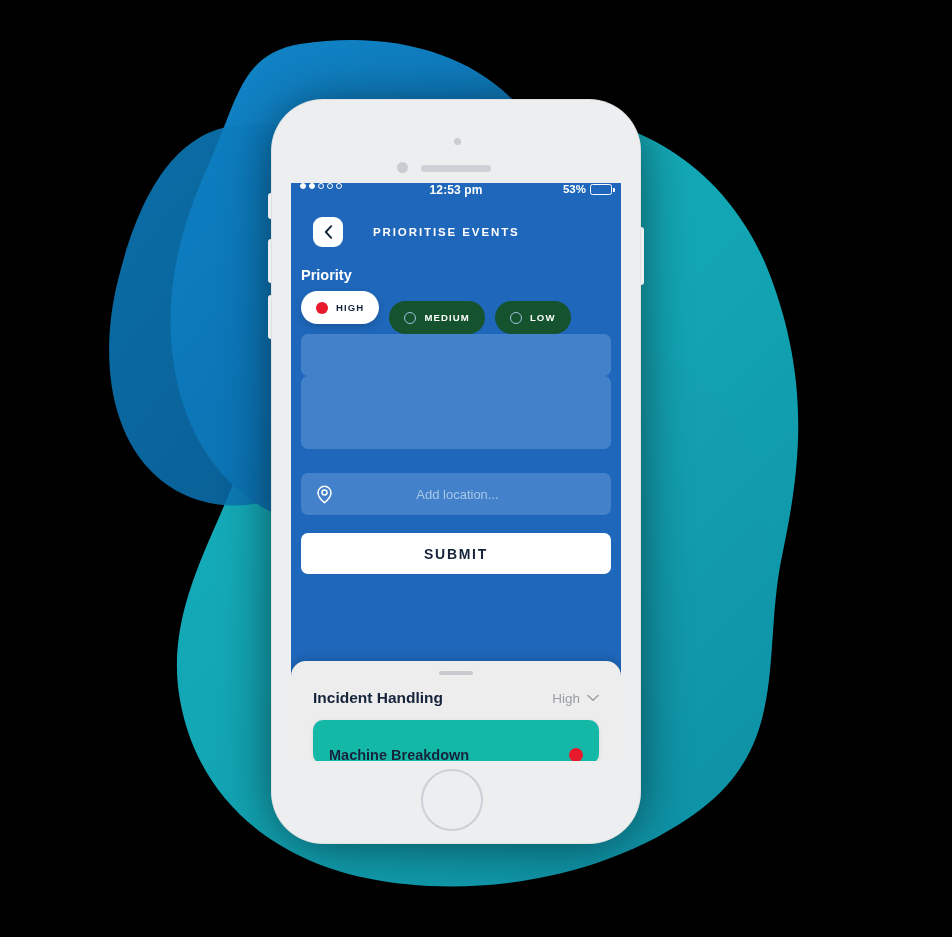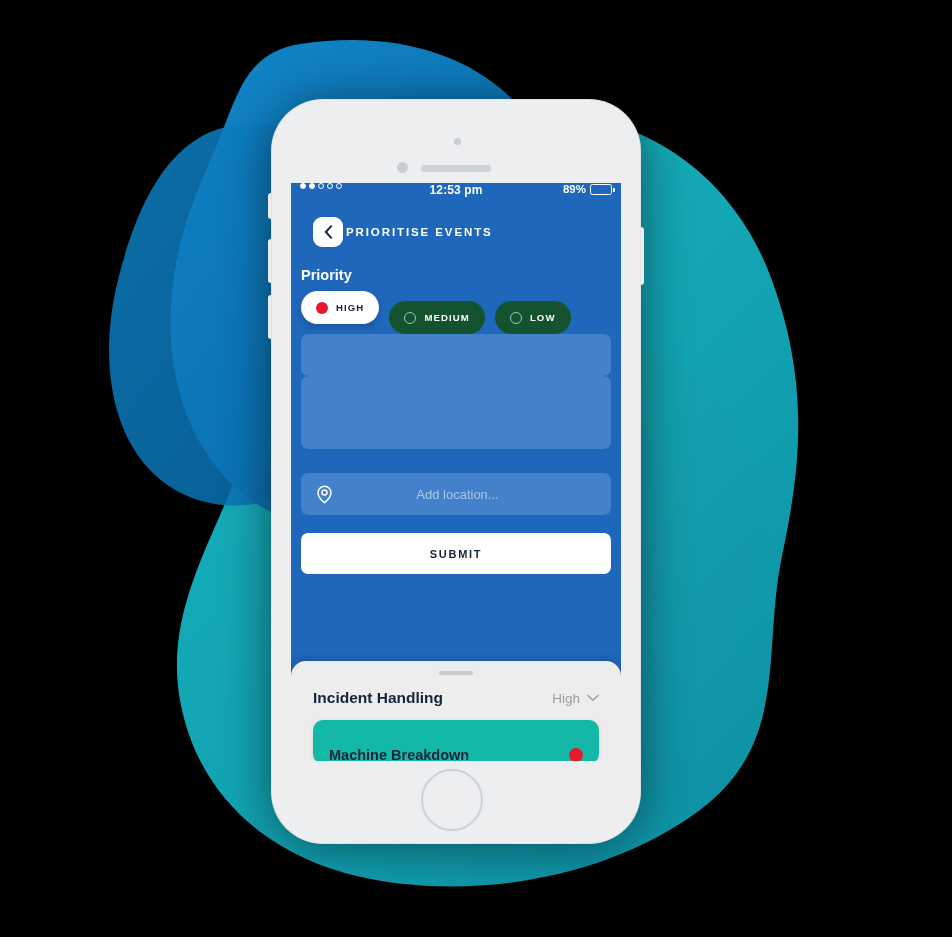--- a/index.html
+++ b/index.html
@@ -176,21 +176,21 @@
     height: 100%;
     background: #ffffff;
     border-radius: 1px;
   }
 
   
   #nav-row {
     display: flex;
     align-items: center;
     padding: 13px 22px 0 22px;
-    gap: 3px;
+    gap: 30px;
   }
   #back-button {
     width: 30px; height: 30px;
     background: #ffffff;
     border-radius: 9px;
     display: flex;
     align-items: center;
     justify-content: center;
     flex: none;
   }
@@ -274,21 +274,21 @@
 
   #submit-button {
     margin-top: 18px;
     height: 41px;
     background: #ffffff;
     border-radius: 7px;
     display: flex;
     align-items: center;
     justify-content: center;
     color: #15243a;
-    font-size: 11px;
+    font-size: 14px;
     font-weight: bold;
     letter-spacing: 1.7px;
   }
 
   
   #bottom-sheet {
     position: absolute;
     left: 0; right: 0;
     top: 478px;
     height: 100px;
@@ -409,21 +409,21 @@
         <div id="status-bar">
           <div id="signal-dots">
             <span class="sdot on"></span>
             <span class="sdot on"></span>
             <span class="sdot"></span>
             <span class="sdot"></span>
             <span class="sdot"></span>
           </div>
           <div id="status-time">12:53 pm</div>
           <div id="status-right">
-            <span>89%</span>
+            <span>53%</span>
             <span class="battery">
               <span class="battery-fill" id="battery-fill" style="width: 31%;"></span>
             </span>
           </div>
         </div>
 
         <div id="nav-row">
           <div id="back-button">
             <svg width="9" height="14" viewBox="0 0 9 14">
               <path d="M7.2 1.2 L1.8 7 L7.2 12.8" fill="none" stroke="#15243a" stroke-width="1.9" stroke-linecap="round" stroke-linejoin="round"></path>

